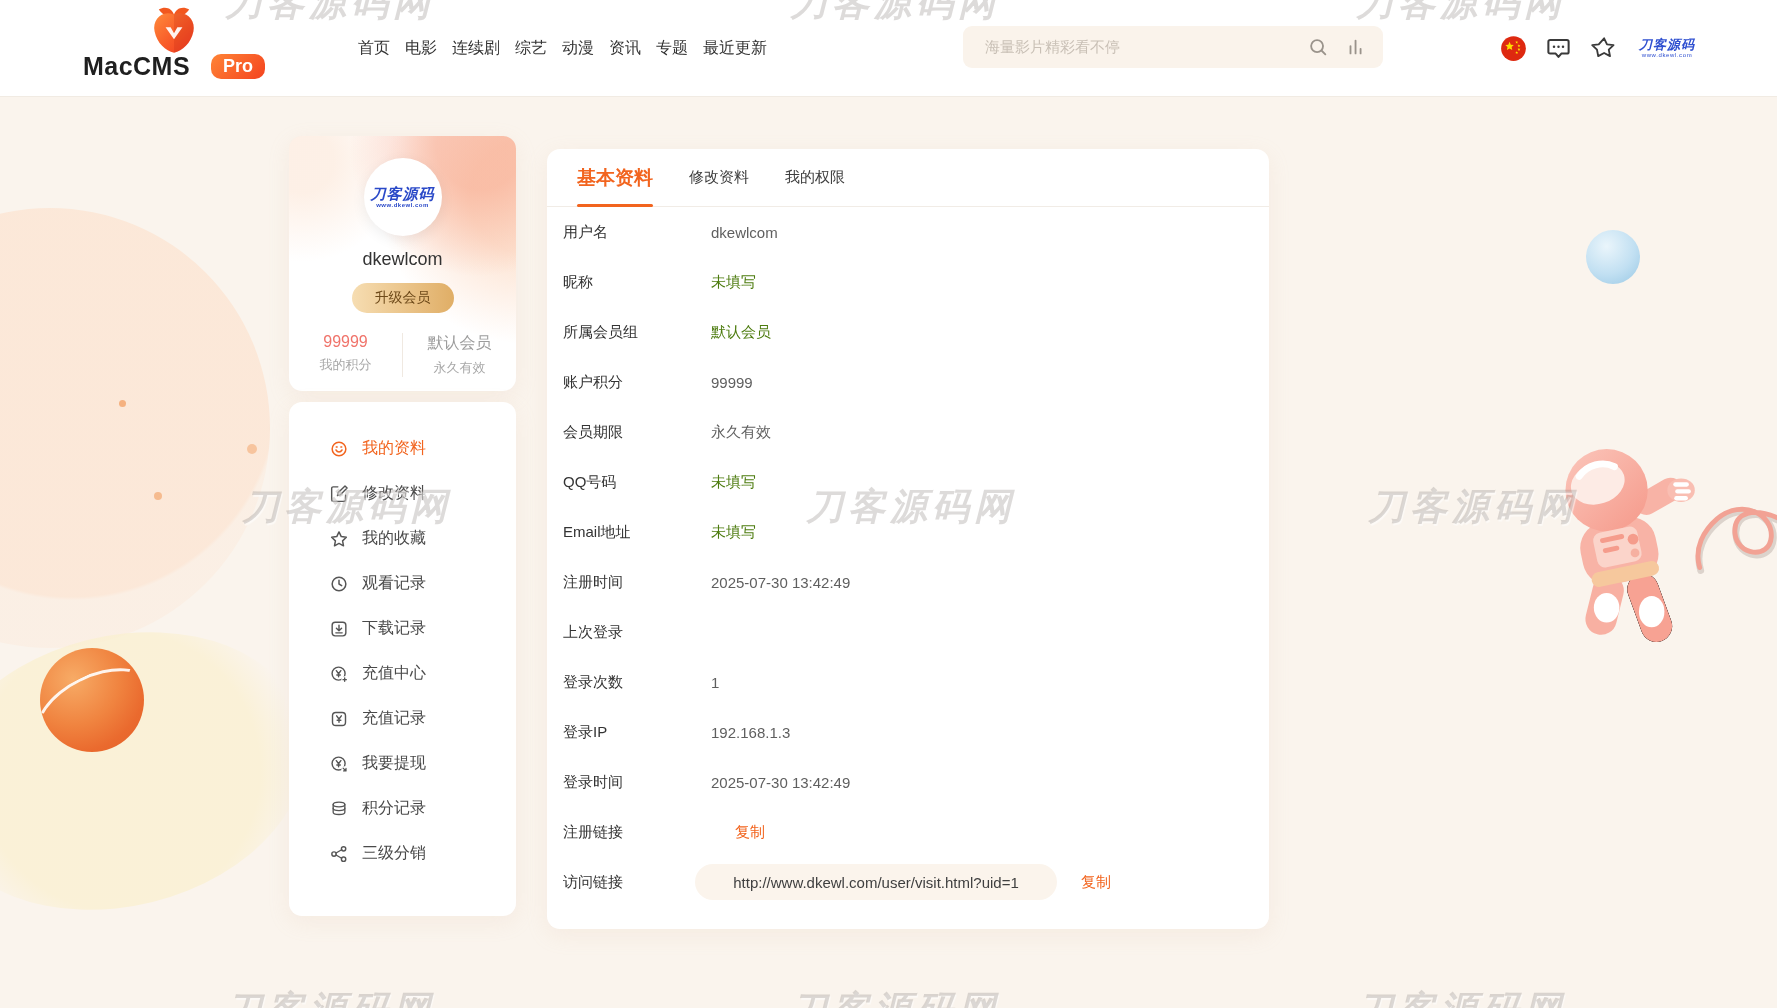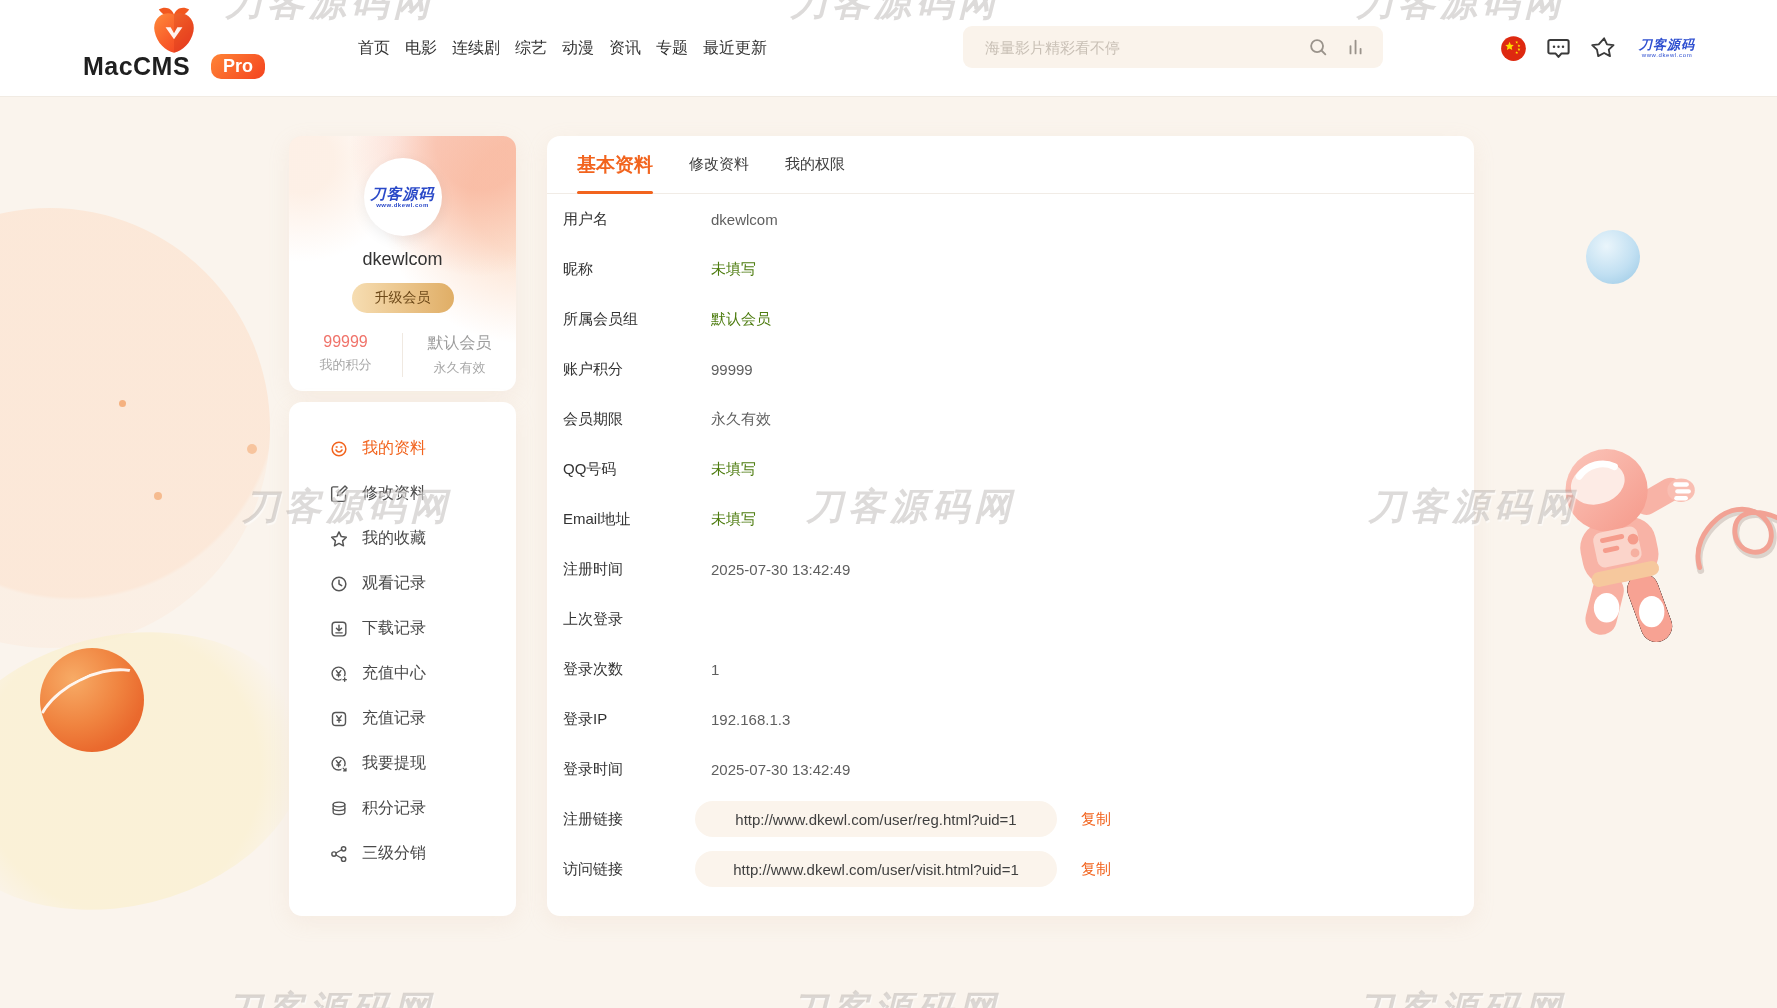--- a/index.html
+++ b/index.html
@@ -36,21 +36,21 @@
   .brand-icon{display:block;margin:0 auto}
   .brand-line{margin-top:-4px;display:flex;align-items:center;justify-content:center;gap:21px}
   .brand-name{font-size:25px;font-weight:600;color:#1f1f1f;letter-spacing:.5px}
   .brand-badge{background:linear-gradient(135deg,#ff8436,#f4431f);color:#fff;font-size:18px;font-weight:700;
     padding:3px 12px 4px;border-radius:10px;line-height:1}
   .main-nav{position:absolute;left:358px;top:0;height:97px;display:flex;align-items:center;gap:15px}
   .nav-item{font-size:16px;color:#333;cursor:pointer;white-space:nowrap}
   .search-box{position:absolute;left:963px;top:26px;width:420px;height:42px;background:#faf3eb;
     border-radius:9px;display:flex;align-items:center;padding:0 16px 0 22px}
   .search-input{flex:1;border:none;outline:none;background:transparent;font-size:15px;color:#555;
-    font-family:Liberation Sans, sans-serif}
+    font-family:Liberation Serif, serif}
   .search-input::placeholder{color:#c9c0b6}
   .sbicon{width:22px;height:22px;margin-left:16px;color:#9a938b;cursor:pointer;flex:none}
   .hicons{position:absolute;left:1500px;top:0;height:97px;display:flex;align-items:center;gap:18px}
   .hicon{width:27px;height:27px;cursor:pointer;color:#3a3a3a;flex:none}
   .minilogo{text-align:center;color:#2e4fd0;cursor:pointer;line-height:1.1;margin-left:4px}
   .minilogo .t{font-size:13px;font-weight:900;font-style:italic;letter-spacing:1px}
   .minilogo .u{font-size:6px;letter-spacing:.6px}
   
   .card{position:absolute;background:#fff;border-radius:13px;box-shadow:0 6px 22px rgba(222,186,156,.14);z-index:5}
   .profile-card{left:289px;top:136px;width:227px;height:255px;
@@ -74,21 +74,21 @@
   .stat-value{font-size:16px;color:#9c9c9c}
   .stat-value.hl{color:#f0736a}
   .stat-label{margin-top:5px;font-size:13px;color:#a8a8a8}
   .menu-card{left:289px;top:402px;width:227px;height:514px;padding-top:24px}
   .menu-item{height:45px;display:flex;align-items:center;gap:13px;padding-left:40px;cursor:pointer;color:#4a4a4a}
   .menu-item .mi-icon{width:20px;height:20px;color:#555;flex:none;display:flex}
   .menu-item .mi-icon svg{width:100%;height:100%}
   .menu-item .mi-label{font-size:16px}
   .menu-item.active{color:#f2641e}
   .menu-item.active .mi-icon{color:#f2641e}
-  .main-card{left:547px;top:136px;width:927px;height:780px}
+  .main-card{left:547px;top:149px;width:722px;height:780px}
   .tabbar{height:58px;display:flex;align-items:center;gap:36px;padding-left:30px;
     border-bottom:1px solid #f1ece6}
   .tab{position:relative;height:100%;display:flex;align-items:center;font-size:15px;color:#3d3d3d;cursor:pointer}
   .tab.active{font-size:19px;font-weight:700;color:#f2641e}
   .tab.active::after{content:"";position:absolute;left:0;right:0;bottom:-1px;height:3px;background:#f2641e;border-radius:2px}
   .frow,.lrow{display:flex;align-items:center;height:50px;padding-left:16px}
   .flabel{width:148px;flex:none;font-size:15px;color:#333}
   .fvalue{font-size:15px;color:#5f5f5f}
   .fvalue.muted{color:#4d7c0f}
   .link-pill{margin-left:-16px;width:362px;height:36px;border-radius:18px;background:#fbf4ec;
@@ -390,21 +390,20 @@
       <div class="frow">
         <div class="flabel">登录IP</div>
         <div class="fvalue">192.168.1.3</div>
       </div>
       <div class="frow">
         <div class="flabel">登录时间</div>
         <div class="fvalue">2025-07-30 13:42:49</div>
       </div>
       <div class="lrow">
         <div class="flabel">注册链接</div>
-        <div class="link-pill">http://www.dkewl.com/user/reg.html?uid=1</div>
         <div class="copy-btn">复制</div>
       </div>
       <div class="lrow">
         <div class="flabel">访问链接</div>
         <div class="link-pill">http://www.dkewl.com/user/visit.html?uid=1</div>
         <div class="copy-btn">复制</div>
       </div>
     </div>
 </div>
 

